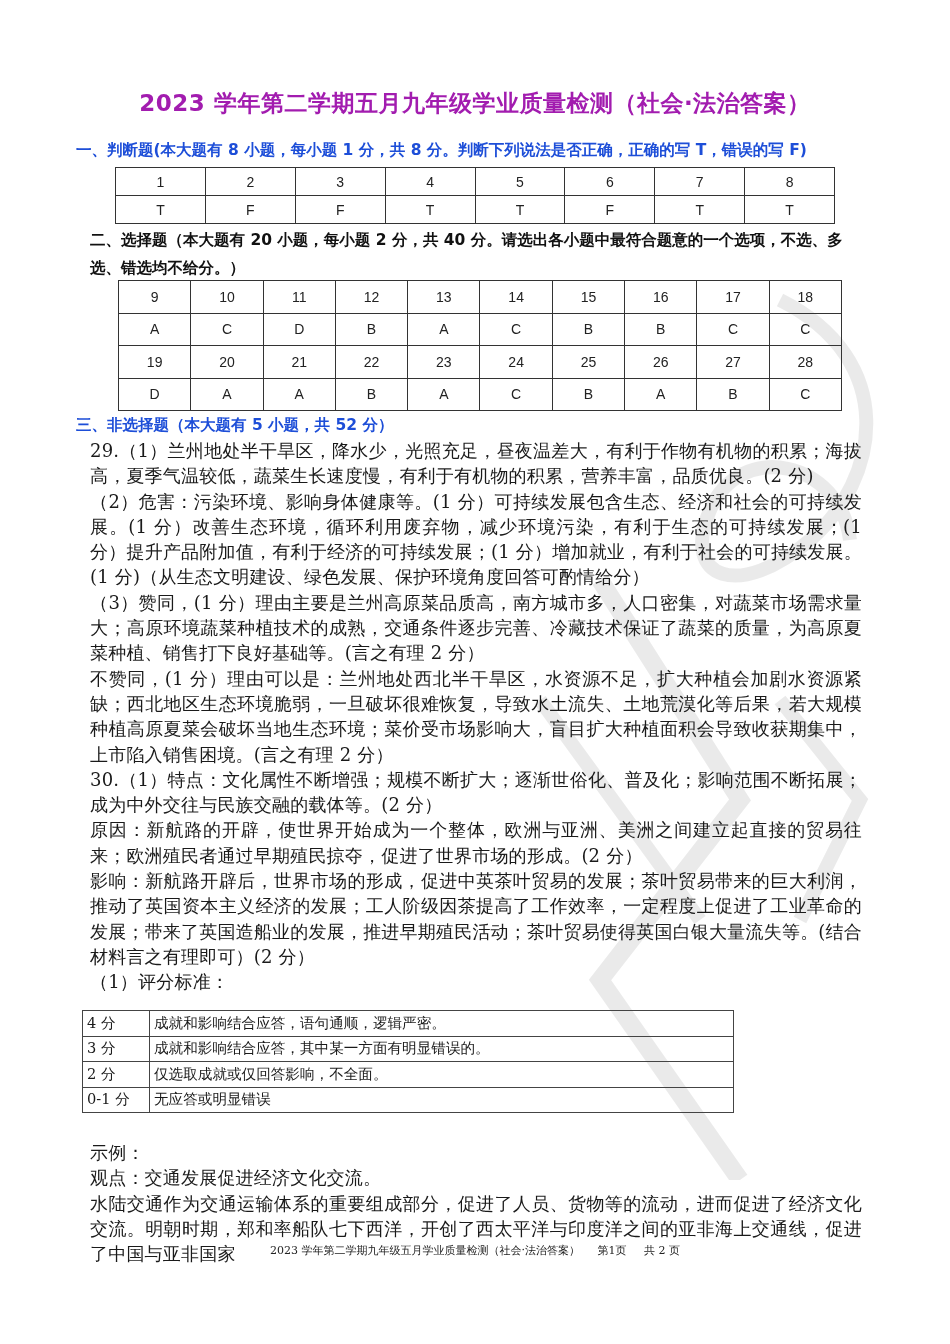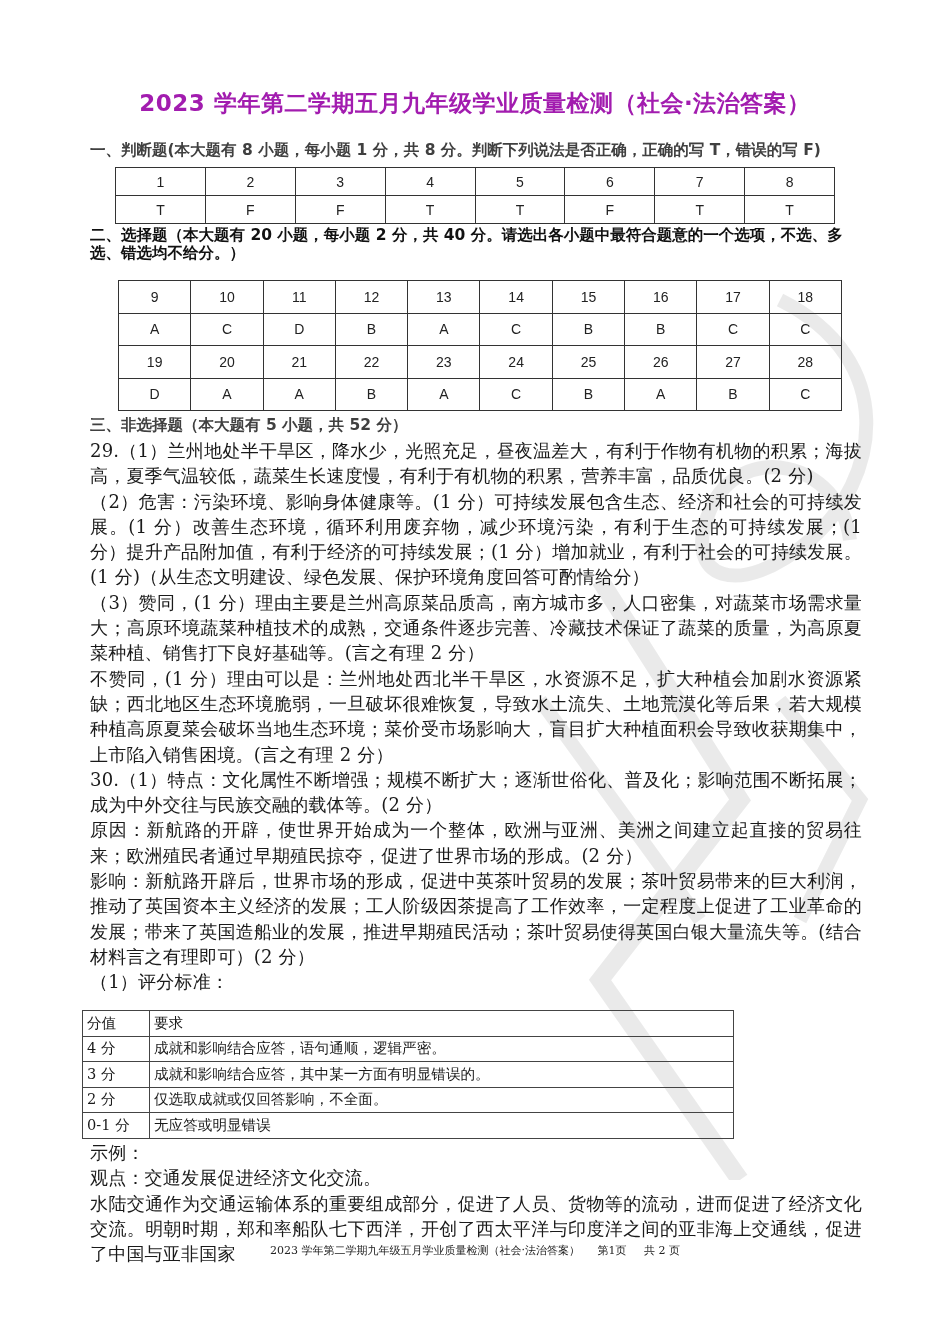--- a/index.html
+++ b/index.html
@@ -5,23 +5,23 @@
     html, body { margin: 0; padding: 0; background: #ffffff; }
     body { width: 950px; height: 1344px; position: relative; overflow: hidden;
            font-family: "DejaVu Serif", "Liberation Serif", serif; color: #1a1a1a; }
     .watermark { position: absolute; left: 480px; top: 280px; width: 420px; height: 900px;
                  pointer-events: none; opacity: 0.08; }
     .abs { position: absolute; }
     .title { left: 0; width: 950px; top: 88px; text-align: center;
              font-family: "DejaVu Sans", "Liberation Sans", sans-serif;
              font-size: 23px; font-weight: bold; letter-spacing: 0.5px; color: #a21caf; }
     .sec { font-family: "DejaVu Sans", "Liberation Sans", sans-serif; font-size: 15.5px;
-           font-weight: bold; color: #404040; left: 90px; white-space: nowrap; }
+           font-weight: bold; color: #1d4ed8; left: 76px; white-space: nowrap; }
     .sec2 { left: 90px; width: 780px; font-family: "DejaVu Sans", "Liberation Sans", sans-serif;
-            font-size: 15.5px; font-weight: bold; color: #111; line-height: 18px; }
+            font-size: 15.5px; font-weight: bold; color: #111; line-height: 28px; }
     table.grid { position: absolute; border-collapse: collapse;
                  font-family: "Liberation Sans", "DejaVu Sans", sans-serif; font-size: 14px; color: #222; }
     table.grid td { border: 1.2px solid #333; text-align: center; padding: 0; }
     .tf { left: 115px; top: 167px; width: 720px; }
     .tf td { height: 27px; width: 90px; }
     .mc { left: 118px; top: 280px; width: 724px; }
     .mc td { height: 31.5px; width: 72.4px; }
     .para { left: 90px; width: 772px; font-size: 18px; line-height: 25.3px;
             text-align: justify; letter-spacing: 0.2px; }
     .para p { margin: 0; }
@@ -134,24 +134,20 @@
   <p>（3）赞同，(1 分）理由主要是兰州高原菜品质高，南方城市多，人口密集，对蔬菜市场需求量大；高原环境蔬菜种植技术的成熟，交通条件逐步完善、冷藏技术保证了蔬菜的质量，为高原夏菜种植、销售打下良好基础等。(言之有理 2 分）</p>
   <p>不赞同，(1 分）理由可以是：兰州地处西北半干旱区，水资源不足，扩大种植会加剧水资源紧缺；西北地区生态环境脆弱，一旦破坏很难恢复，导致水土流失、土地荒漠化等后果，若大规模种植高原夏菜会破坏当地生态环境；菜价受市场影响大，盲目扩大种植面积会导致收获期集中，上市陷入销售困境。(言之有理 2 分）</p>
   <p>30.（1）特点：文化属性不断增强；规模不断扩大；逐渐世俗化、普及化；影响范围不断拓展；成为中外交往与民族交融的载体等。(2 分）</p>
   <p>原因：新航路的开辟，使世界开始成为一个整体，欧洲与亚洲、美洲之间建立起直接的贸易往来；欧洲殖民者通过早期殖民掠夺，促进了世界市场的形成。(2 分）</p>
   <p>影响：新航路开辟后，世界市场的形成，促进中英茶叶贸易的发展；茶叶贸易带来的巨大利润，推动了英国资本主义经济的发展；工人阶级因茶提高了工作效率，一定程度上促进了工业革命的发展；带来了英国造船业的发展，推进早期殖民活动；茶叶贸易使得英国白银大量流失等。(结合材料言之有理即可）(2 分）</p>
   <p>（1）评分标准：</p>
 </div>
 
 <table class="score">
   <tbody>
-      <tr>
-    <td class="c1">分值</td>
-    <td>要求</td>
-  </tr>
   <tr>
     <td class="c1">4 分</td>
     <td>成就和影响结合应答，语句通顺，逻辑严密。</td>
   </tr>
   <tr>
     <td class="c1">3 分</td>
     <td>成就和影响结合应答，其中某一方面有明显错误的。</td>
   </tr>
   <tr>
     <td class="c1">2 分</td>

